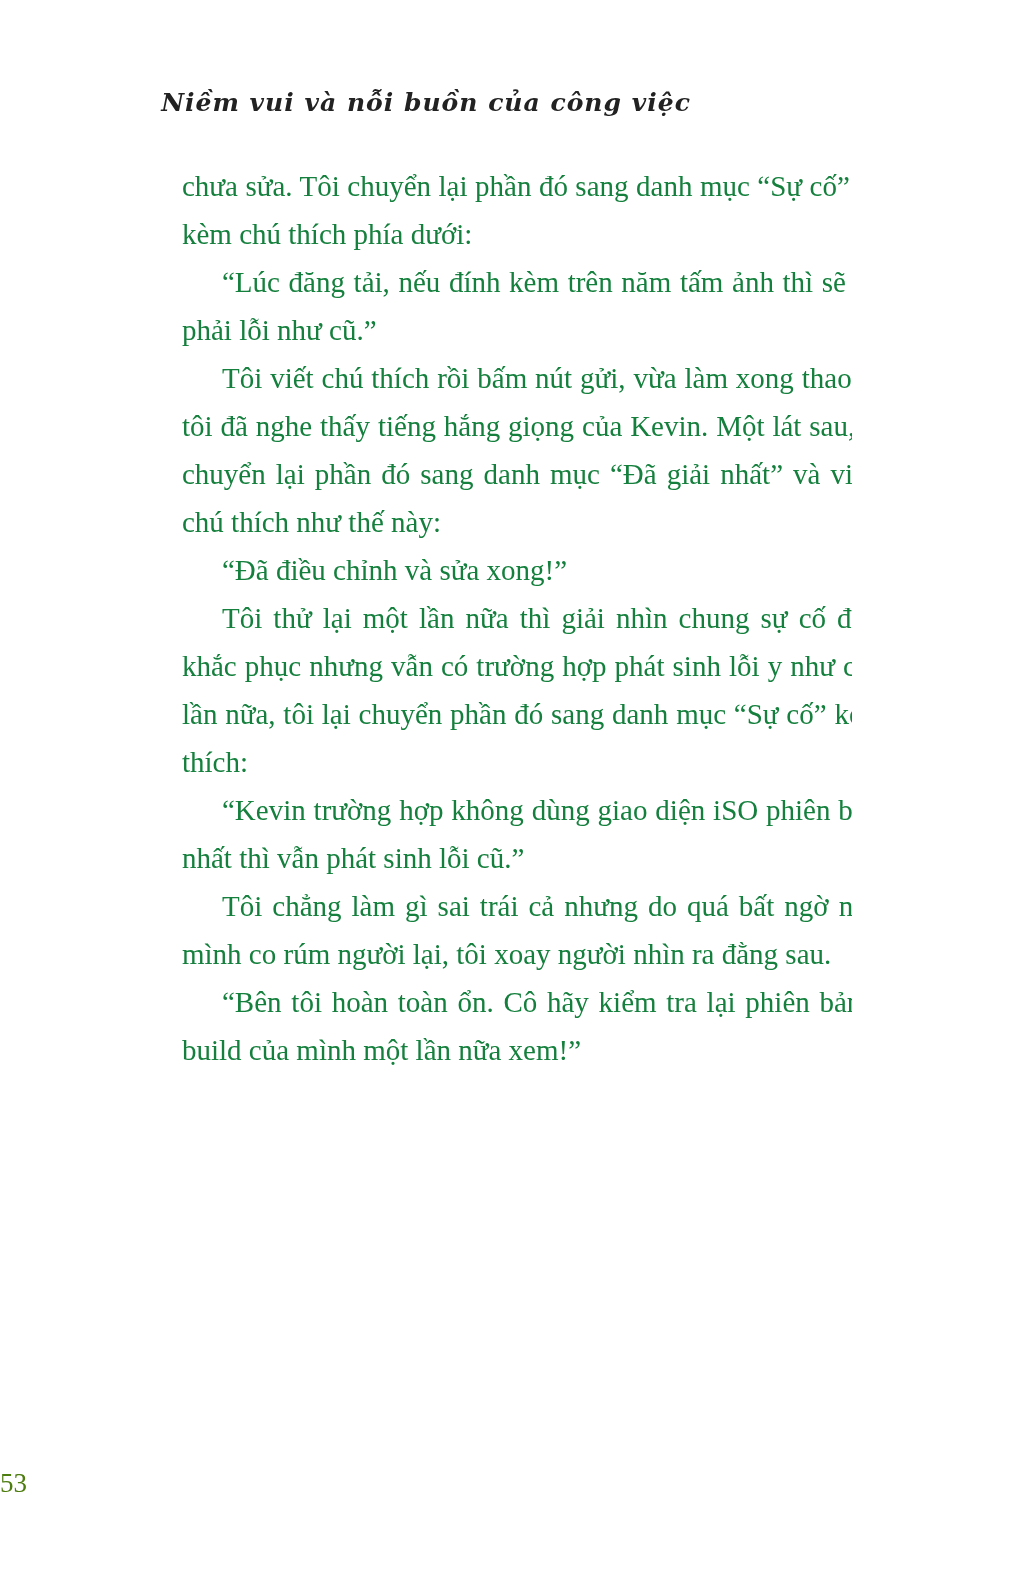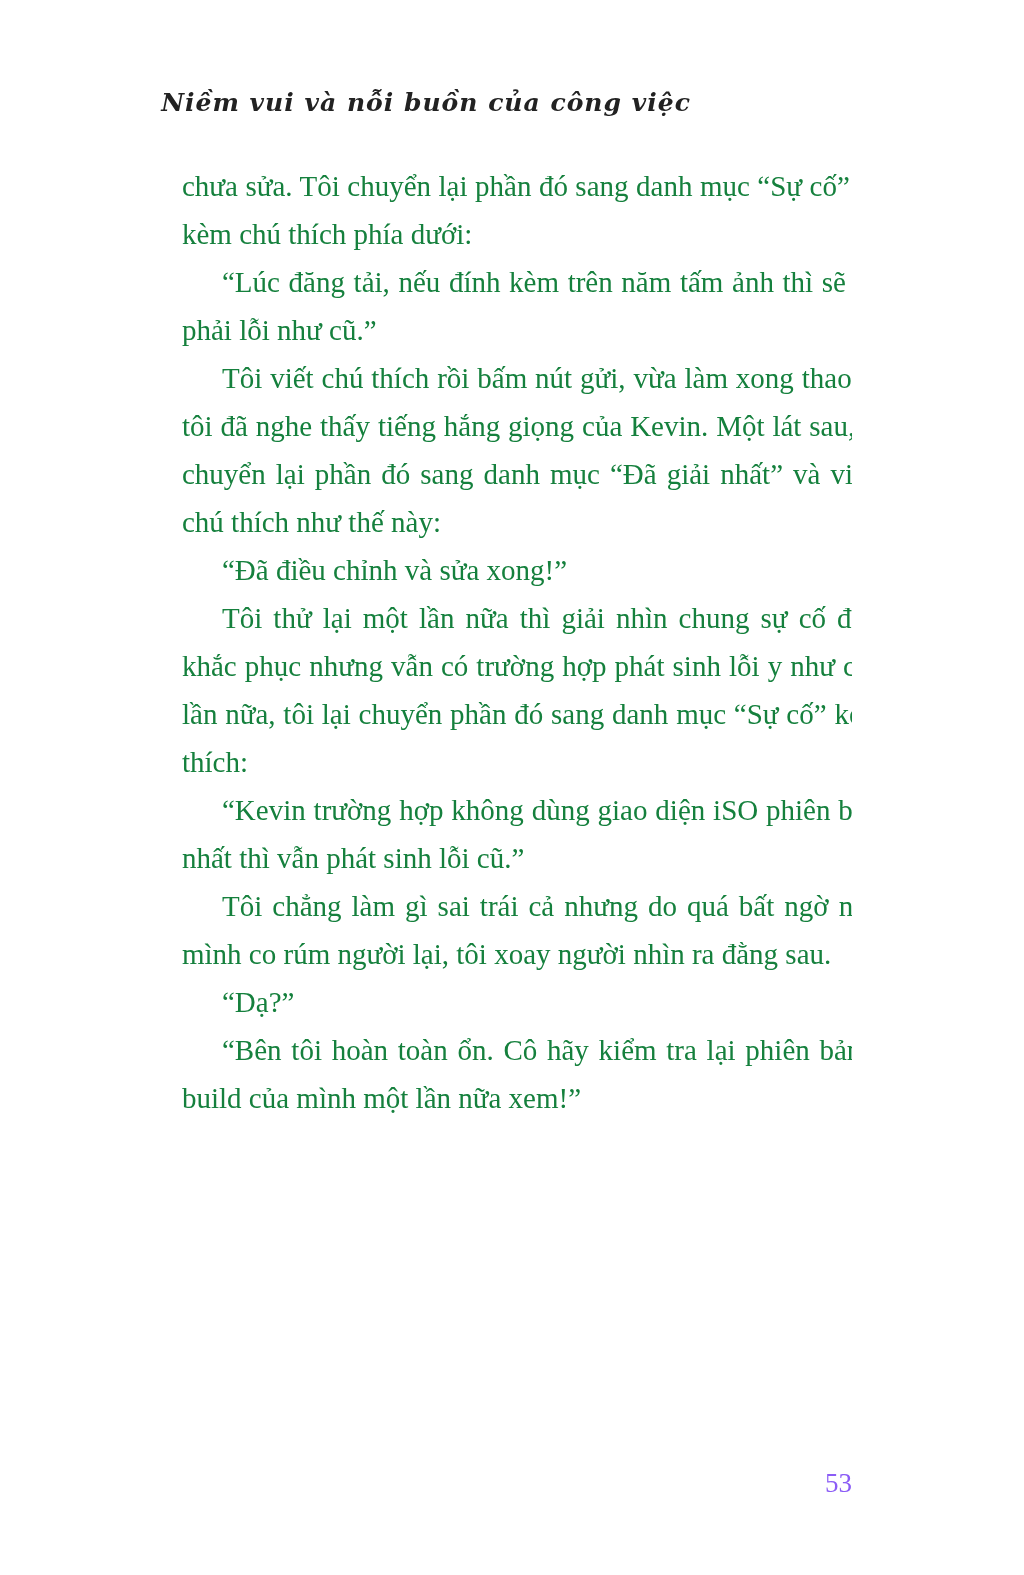--- a/index.html
+++ b/index.html
@@ -46,37 +46,36 @@
     padding: 0;
   }
   .body-text p.indent {
     text-indent: 40px;
   }
   .page-number {
     position: absolute;
     top: 1468px;
     left: 0;
     width: 100%;
-    text-align: right;
+    text-align: left;
     font-size: 27px;
-    color: #8b5cf6;
+    color: #4d7c0f;
   }
 </style>
 </head>
 <body>
 
 <div class="page">
   <div class="running-header">Niềm vui và nỗi buồn của công việc</div>
 
   <div class="body-text" id="body-text">
       <p>chưa sửa. Tôi chuyển lại phần đó sang danh mục “Sự cố” rồi ghi kèm chú thích phía dưới:</p>
       <p class="indent">“Lúc đăng tải, nếu đính kèm trên năm tấm ảnh thì sẽ lại gặp phải lỗi như cũ.”</p>
       <p class="indent">Tôi viết chú thích rồi bấm nút gửi, vừa làm xong thao tác ấy, tôi đã nghe thấy tiếng hắng giọng của Kevin. Một lát sau, Kevin chuyển lại phần đó sang danh mục “Đã giải nhất” và viết kèm chú thích như thế này:</p>
       <p class="indent">“Đã điều chỉnh và sửa xong!”</p>
       <p class="indent">Tôi thử lại một lần nữa thì giải nhìn chung sự cố đã được khắc phục nhưng vẫn có trường hợp phát sinh lỗi y như cũ. Một lần nữa, tôi lại chuyển phần đó sang danh mục “Sự cố” kèm chú thích:</p>
       <p class="indent">“Kevin trường hợp không dùng giao diện iSO phiên bản mới nhất thì vẫn phát sinh lỗi cũ.”</p>
       <p class="indent">Tôi chẳng làm gì sai trái cả nhưng do quá bất ngờ nên giật mình co rúm người lại, tôi xoay người nhìn ra đằng sau.</p>
-      <p class="indent">“Dạ?”</p>
       <p class="indent">“Bên tôi hoàn toàn ổn. Cô hãy kiểm tra lại phiên bản và số build của mình một lần nữa xem!”</p>
     </div>
 
   <div class="page-number">53</div>
 </div>
 
 </body></html>

